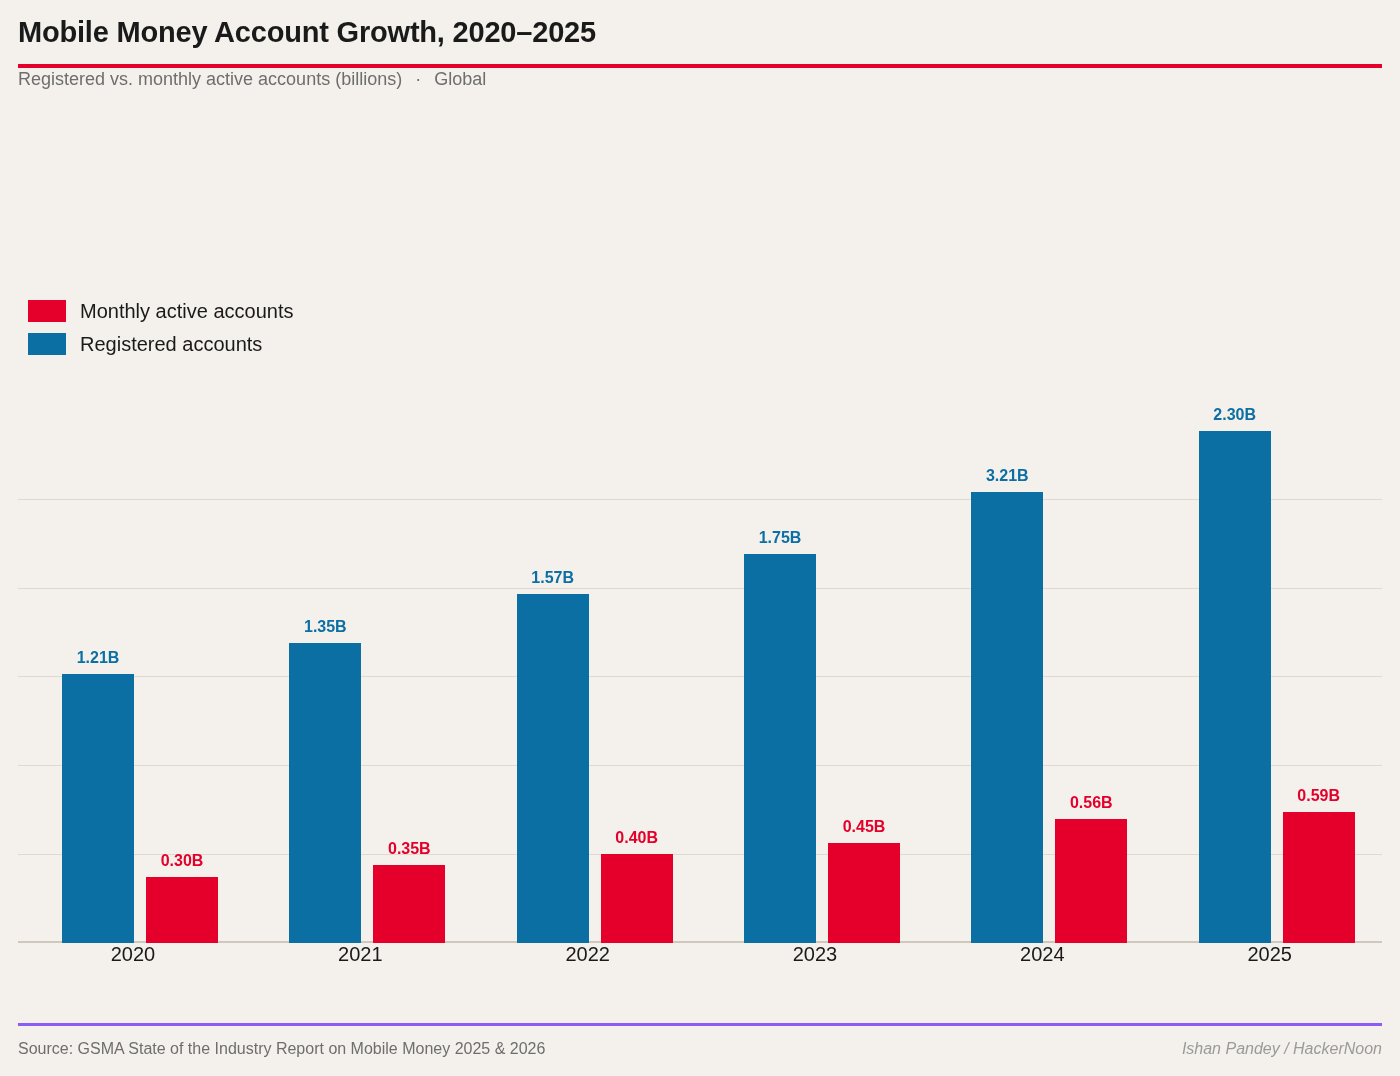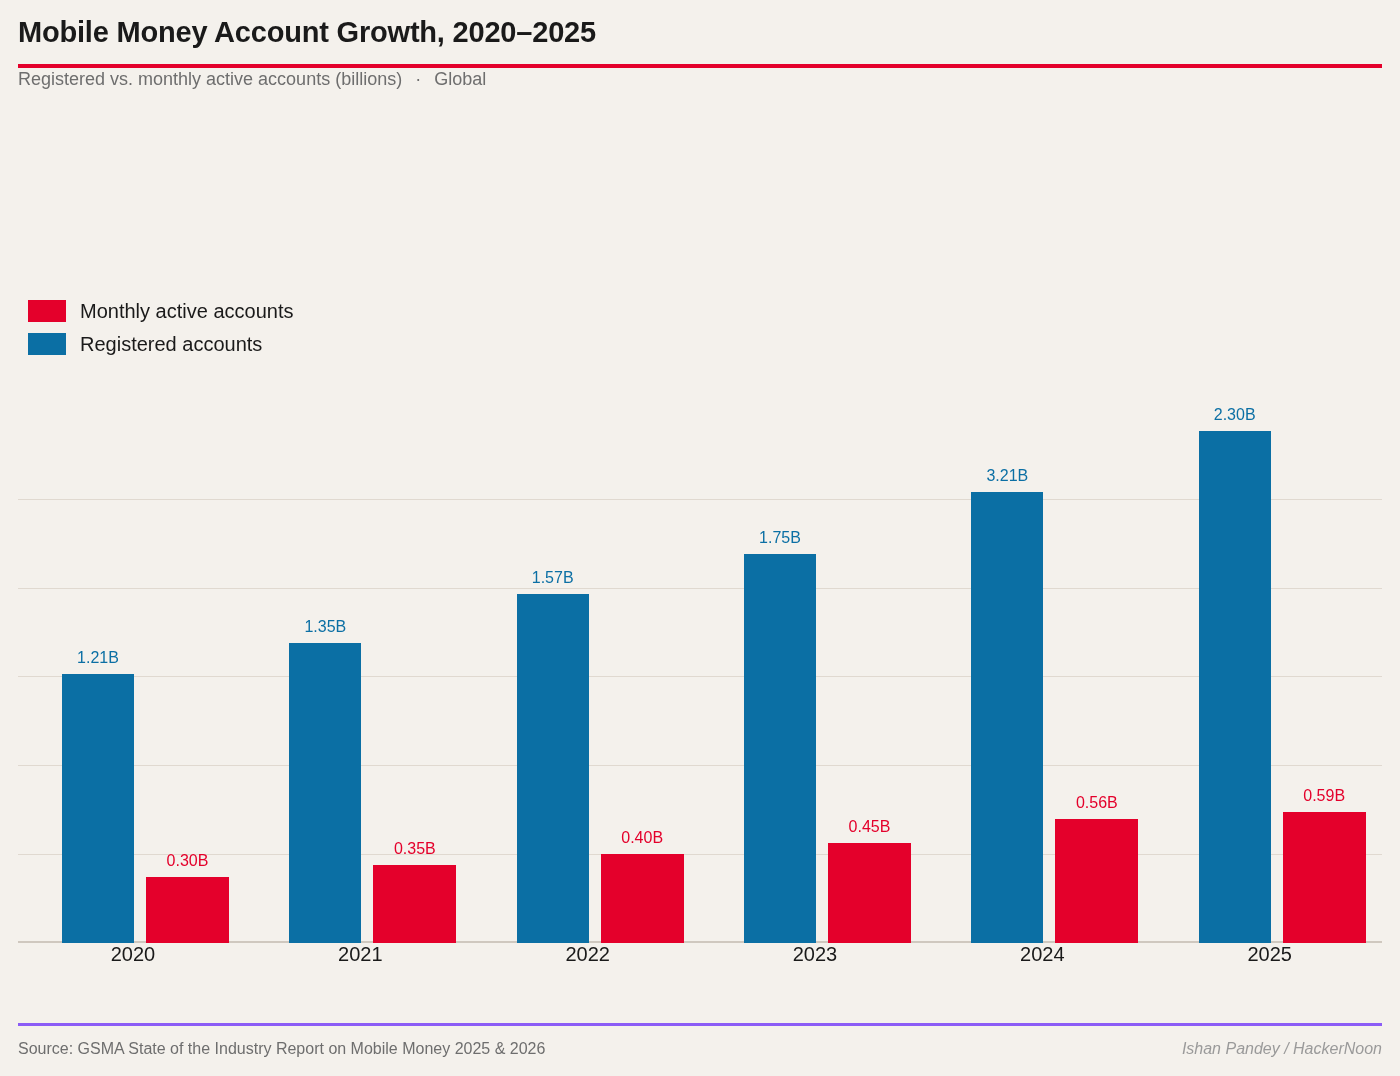--- a/index.html
+++ b/index.html
@@ -109,30 +109,29 @@
     bottom: 0;
     width: 72px;
   }
   .bar.registered {
     left: 44px;
     background: #0b6fa4;
   }
   .bar.active {
     left: 128px;
     background: #e4002b;
-    padding-left: 11px;
   }
   .bar-label {
     position: absolute;
     bottom: 100%;
     left: 50%;
     transform: translateX(-50%);
     margin-bottom: 7px;
     font-size: 16px;
-    font-weight: normal;
+    font-weight: bold;
     white-space: nowrap;
     margin-top: 36px;
   }
   .bar.registered .bar-label { color: #0b6fa4; }
   .bar.active .bar-label { color: #e4002b; }
   .xlabel {
     position: absolute;
     top: 100%;
     left: 115px;
     transform: translateX(-50%);

